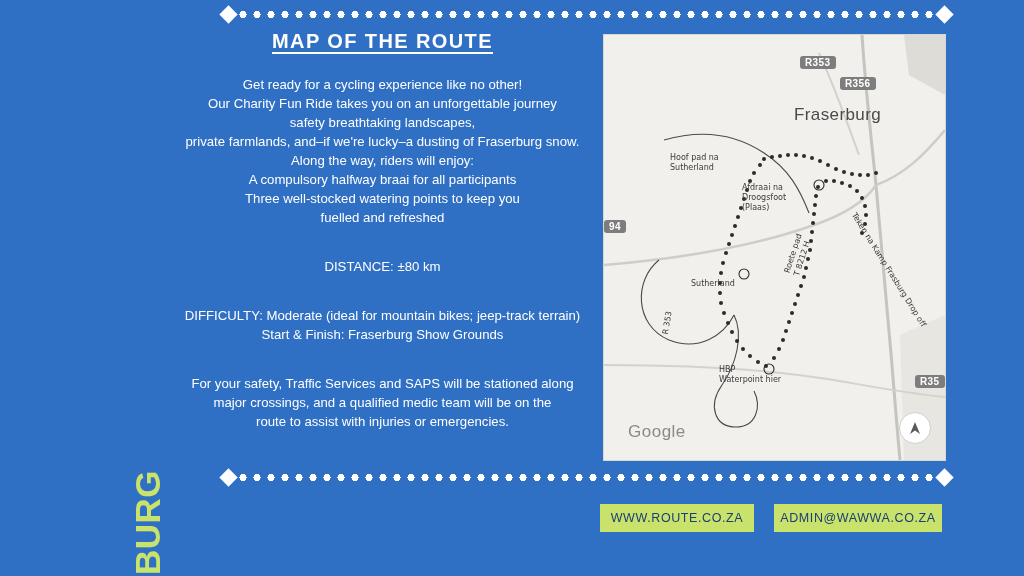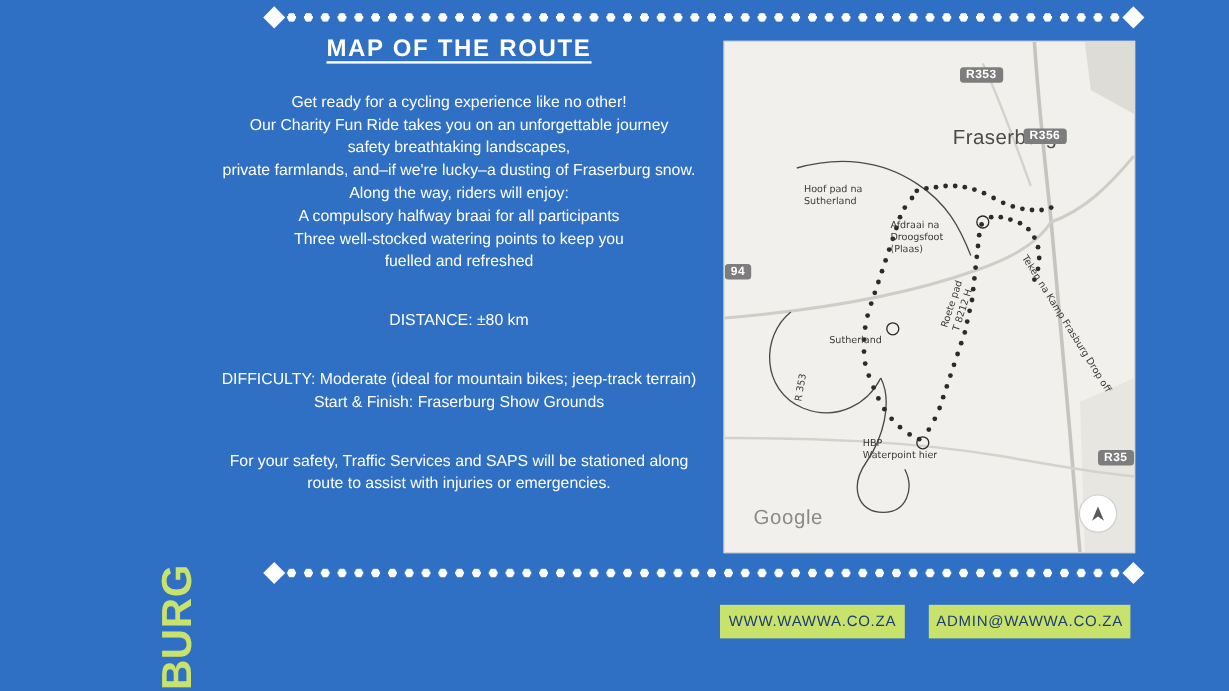--- a/index.html
+++ b/index.html
@@ -211,20 +211,21 @@
 
     <div class="para">
       <span class="ln">DIFFICULTY: Moderate (ideal for mountain bikes; jeep-track terrain)</span>
       <span class="ln">Start &amp; Finish: Fraserburg Show Grounds</span>
     </div>
 
     <div class="spacer-sm"></div>
 
     <div class="para tight">
       <span class="ln">For your safety, Traffic Services and SAPS will be stationed along</span>
+      <span class="ln">major crossings, and a qualified medic team will be on the</span>
       <span class="ln">route to assist with injuries or emergencies.</span>
     </div>
   </div>
 
   <div class="map">
     <svg width="341" height="425" viewBox="0 0 341 425">
       <rect x="0" y="0" width="341" height="425" fill="#f1f0ec"></rect>
 
       <polygon points="300,0 341,0 341,60 305,40" fill="#dedcd6"></polygon>
       <polygon points="296,300 341,280 341,425 300,425" fill="#e8e6e1"></polygon>
@@ -331,29 +332,29 @@
     <div class="hand" style="left:138px; top:148px;">Afdraai na<br>Droogsfoot<br>(Plaas)</div>
     <div class="hand" style="left:87px; top:244px;">Sutherland</div>
     <div class="hand" style="left:52px; top:283px; transform:rotate(-80deg);">R 353</div>
     <div class="hand" style="left:174px; top:210px; transform:rotate(-72deg);">Roete pad<br>T 8212 H</div>
     <div class="hand" style="left:218px; top:230px; transform:rotate(58deg);">Teken na Kamp Frasburg Drop off</div>
     <div class="hand" style="left:115px; top:330px;">HBP<br>Waterpoint hier</div>
 
     <div class="city-label" style="left:190px; top:70px;">Fraserburg</div>
 
     <div class="shield" style="left:196px; top:21px;">R353</div>
-    <div class="shield" style="left:249px; top:42px;margin-top:30px;">R356</div>
+    <div class="shield" style="left:236px; top:42px;">R356</div>
     <div class="shield" style="left:0px; top:185px;">94</div>
     <div class="shield" style="left:311px; top:340px;">R35</div>
 
     <div class="map-watermark">Google</div>
 
     <div class="compass">
       <svg width="16" height="16" viewBox="0 0 16 16" aria-hidden="true">
         <polygon points="8,2 13,14 8,10.5 3,14" fill="#5a5a5a"></polygon>
       </svg>
     </div>
   </div>
 
-  <div class="btn web">WWW.WAWWA.CO.ZA</div>
+  <div class="btn web">WWW.ROUTE.CO.ZA</div>
   <div class="btn mail">ADMIN@WAWWA.CO.ZA</div>
 
 </div>
 
 </body></html>

